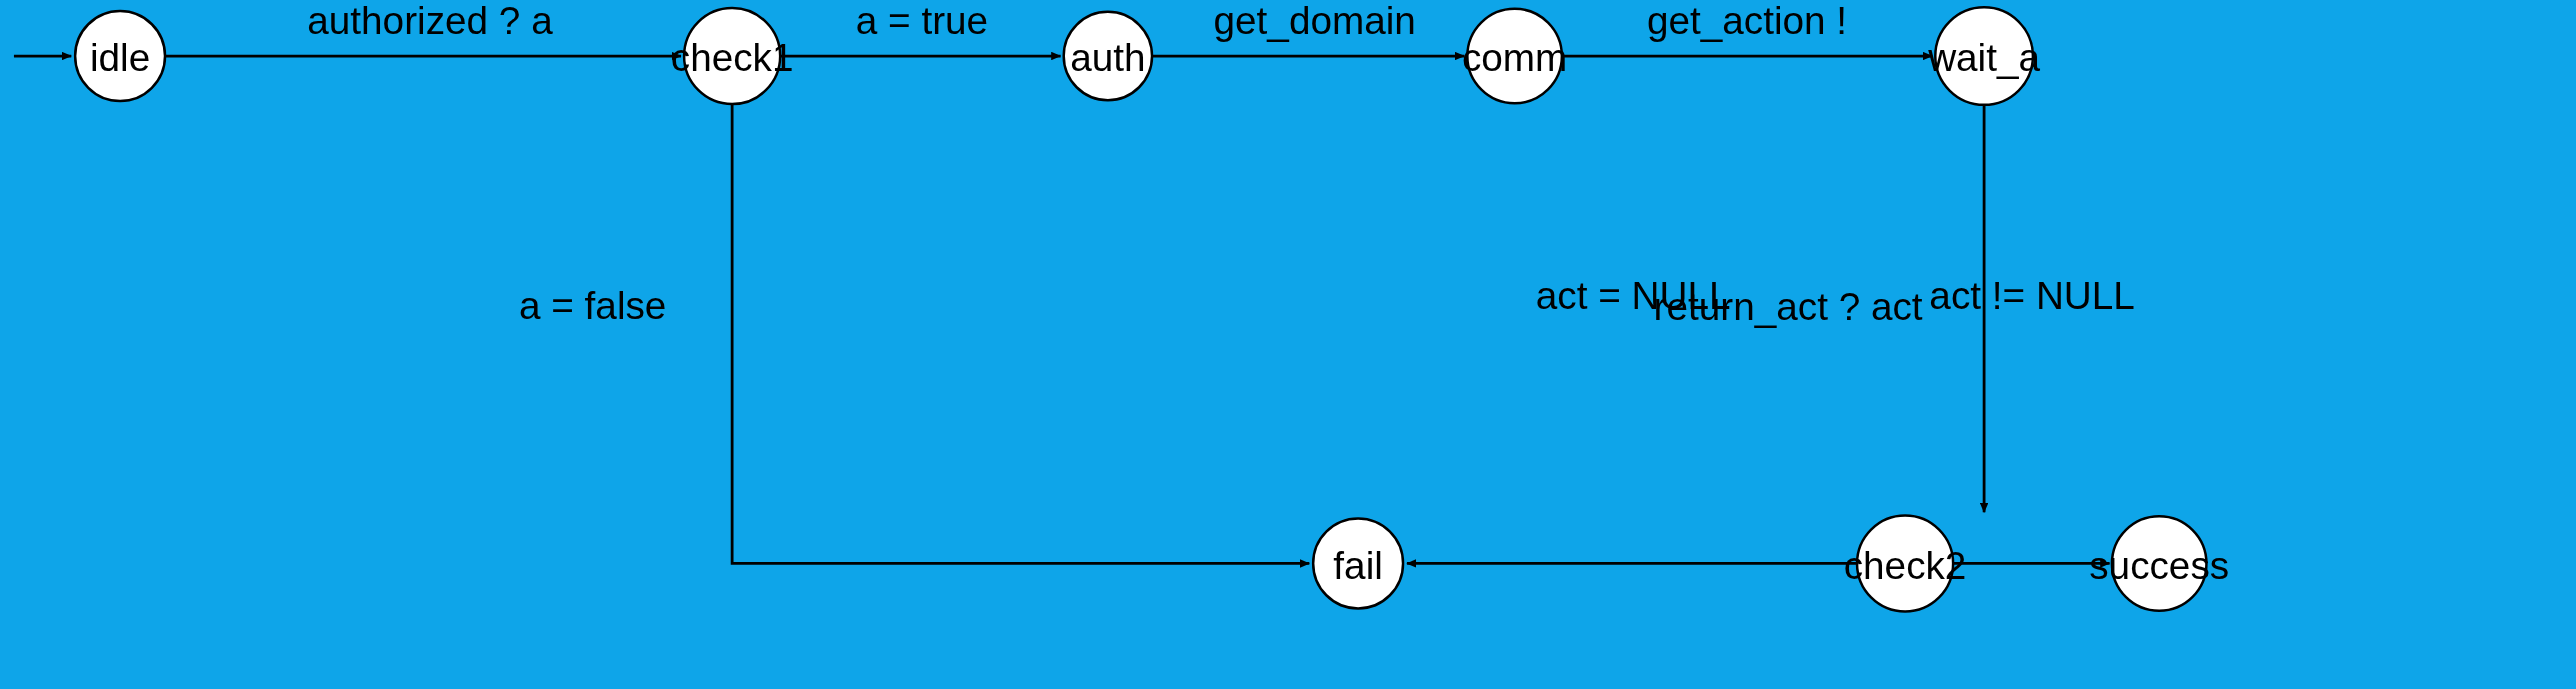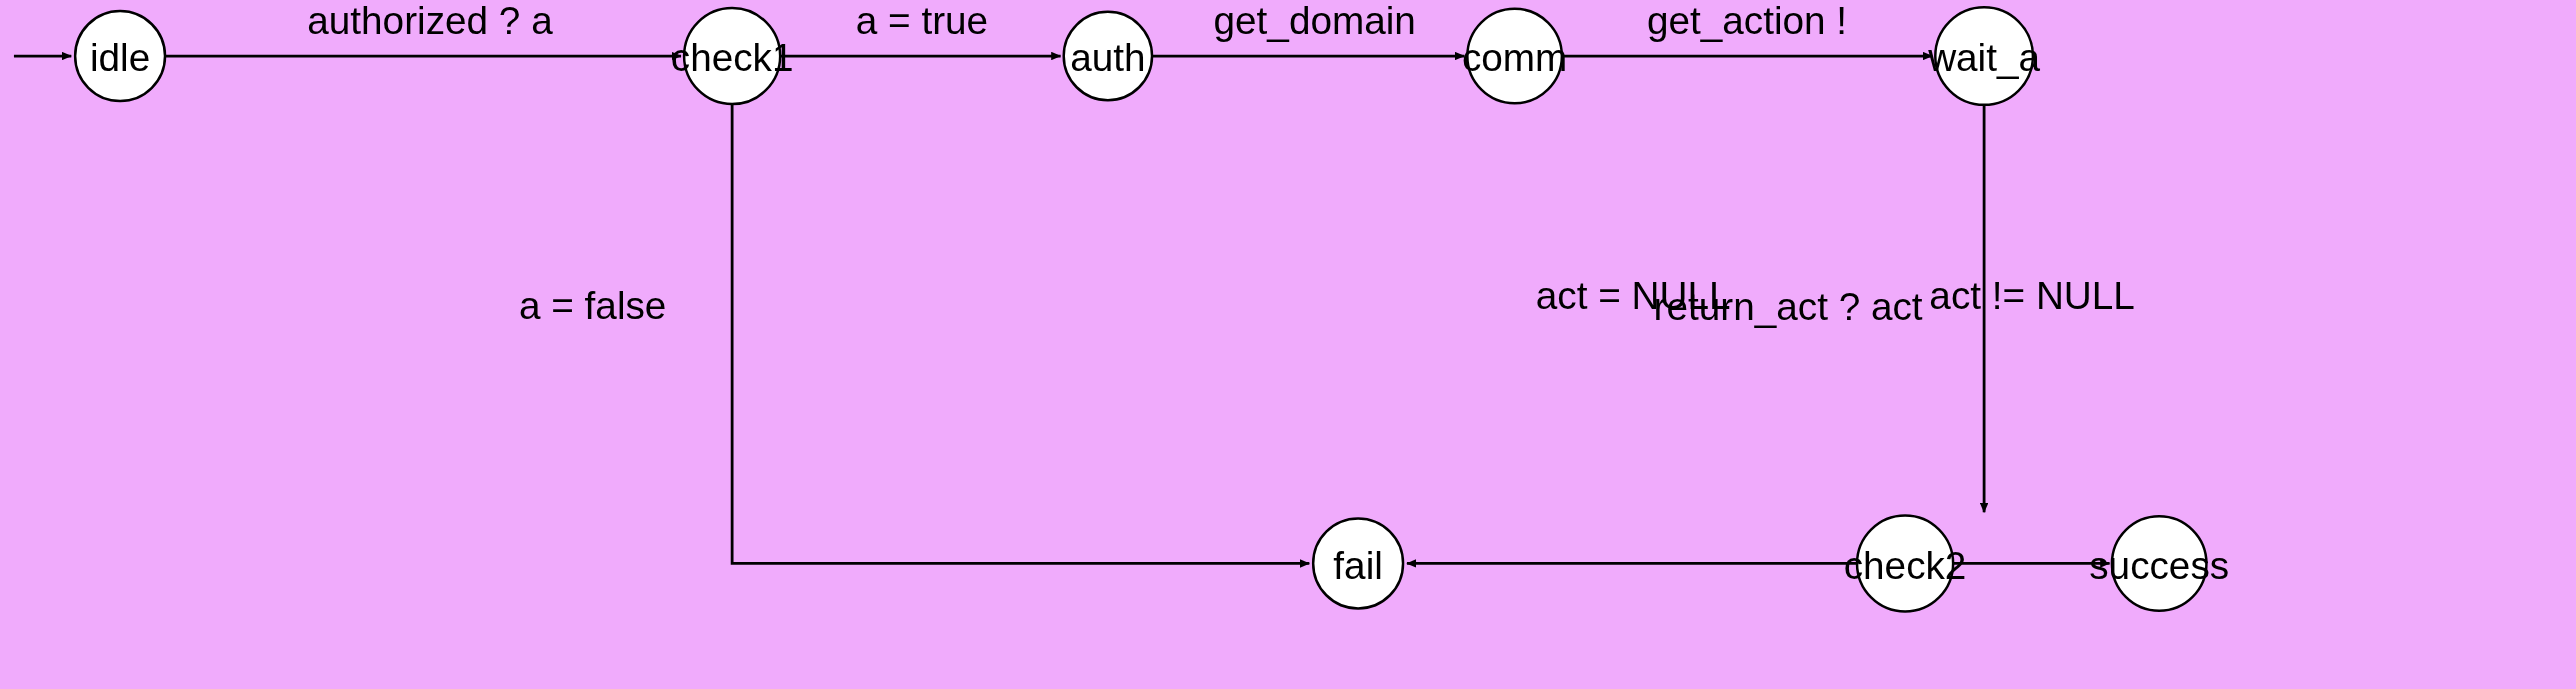--- a/index.html
+++ b/index.html
@@ -7,21 +7,21 @@
     padding: 0;
     background: #ffffff;
   }
   body {
     font-family: "Liberation Sans", sans-serif;
   }
   #diagram-root {
     position: relative;
     width: 2576px;
     height: 690px;
-    background: #f0abfc;
+    background: #0ea5e9;
     overflow: hidden;
   }
   svg#fsm-svg {
     display: block;
     width: 2576px;
     height: 690px;
   }
   .state-circle {
     fill: #ffffff;
     stroke: #000000;

